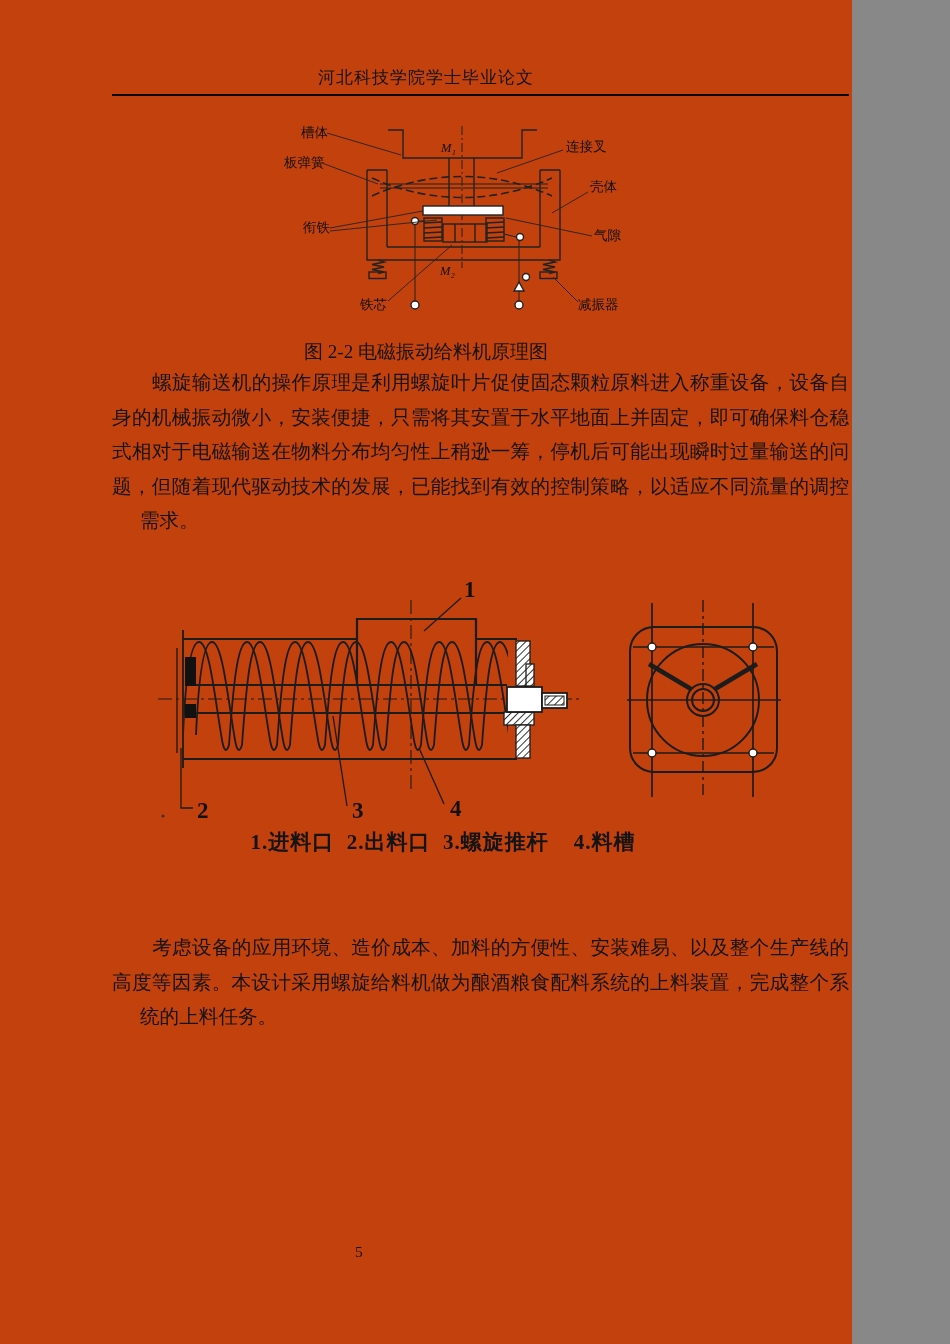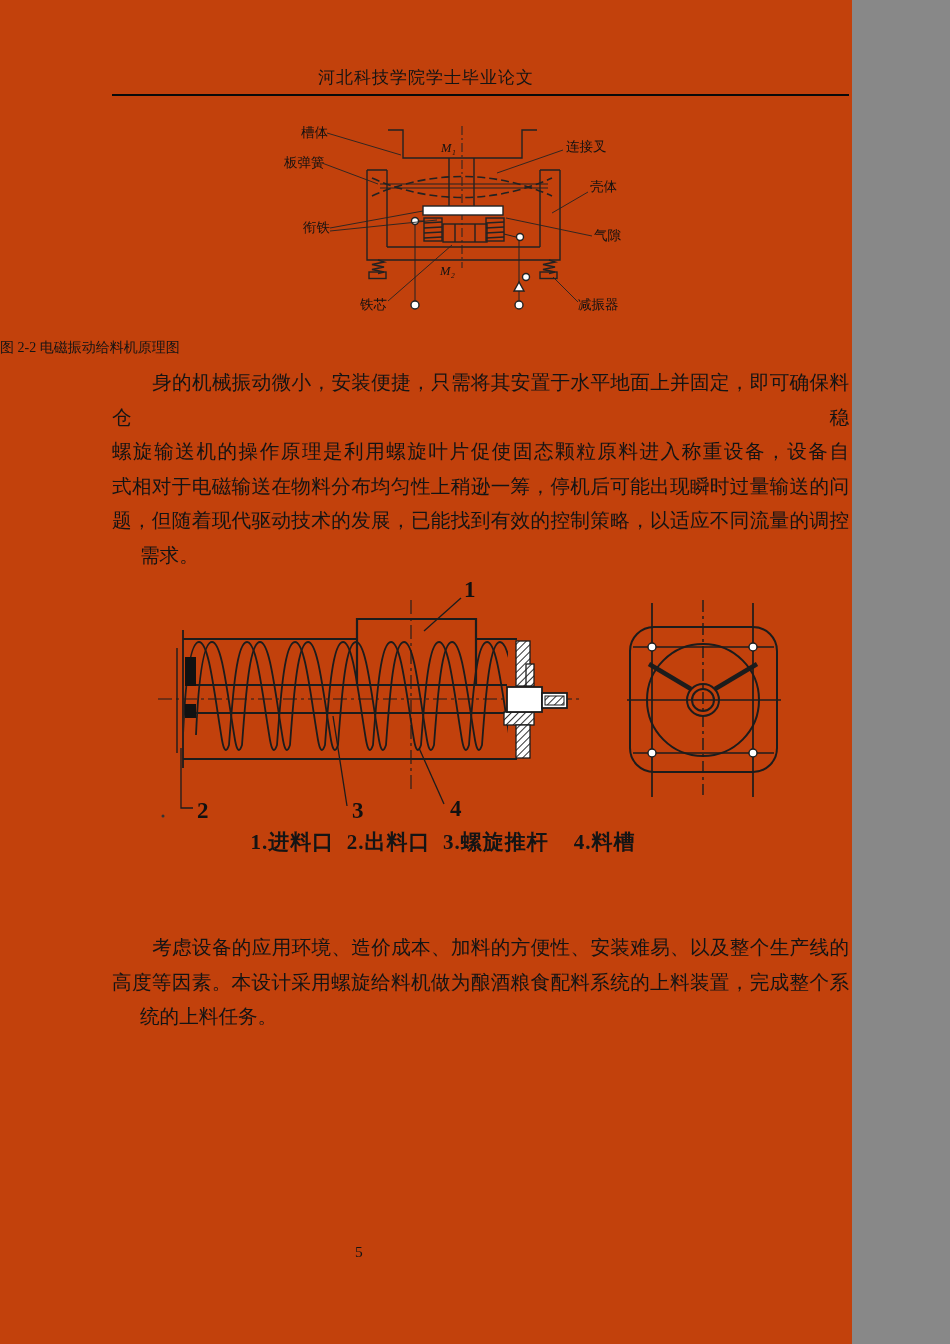--- a/index.html
+++ b/index.html
@@ -10,21 +10,21 @@
   .header-title{
     position:absolute;top:66px;left:0;width:100%;text-align:center;
     font-size:17px;letter-spacing:1px;
   }
   .header-rule{
     position:absolute;top:94px;left:112px;width:737px;height:0;
     border-top:2px solid #0a0a0a;
   }
   .fig-svg{position:absolute;}
   .caption{
-    position:absolute;left:0;width:100%;text-align:left;font-size:14px;
+    position:absolute;left:0;width:100%;text-align:center;font-size:19px;
   }
   .cap22{top:339px;}
   .cap23{top:897px;}
   .para{
     position:absolute;left:112px;width:737px;font-size:19.6px;line-height:34.6px;
   }
   .para1{top:366px;}
   .para2{top:931px;}
   .para .line{text-align:justify;text-align-last:justify;}
   .para .line:last-child{text-align-last:left;margin-left:28px;}
@@ -128,22 +128,22 @@
     <text class="lbl" x="590" y="191">壳体</text>
     <text class="lbl" x="594" y="240">气隙</text>
     <text class="lbl" x="578" y="309">减振器</text>
     <text class="mlab" x="441" y="152">M₁</text>
     <text class="mlab" x="440" y="275">M₂</text>
   </svg>
 
   <div class="caption cap22">图 2-2 电磁振动给料机原理图</div>
 
   <div class="para para1">
+      <div class="line">螺旋输送机的操作原理是利用螺旋叶片促使固态颗粒原料进入称重设备，设备自</div>
       <div class="line">身的机械振动微小，安装便捷，只需将其安置于水平地面上并固定，即可确保料仓稳</div>
-      <div class="line">螺旋输送机的操作原理是利用螺旋叶片促使固态颗粒原料进入称重设备，设备自</div>
       <div class="line">式相对于电磁输送在物料分布均匀性上稍逊一筹，停机后可能出现瞬时过量输送的问</div>
       <div class="line">题，但随着现代驱动技术的发展，已能找到有效的控制策略，以适应不同流量的调控</div>
       <div class="line">需求。</div>
     </div>
 
   <svg class="fig-svg" style="left:150px;top:568px;" width="640" height="258" viewBox="150 568 640 258">
     <defs>
       <pattern id="hatch23" width="5" height="5" patternUnits="userSpaceOnUse" patternTransform="rotate(45)">
         <rect width="5" height="5" fill="#fff"></rect>
         <line x1="0" y1="0" x2="0" y2="5" stroke="#1c1c1c" stroke-width="1.8"></line>

